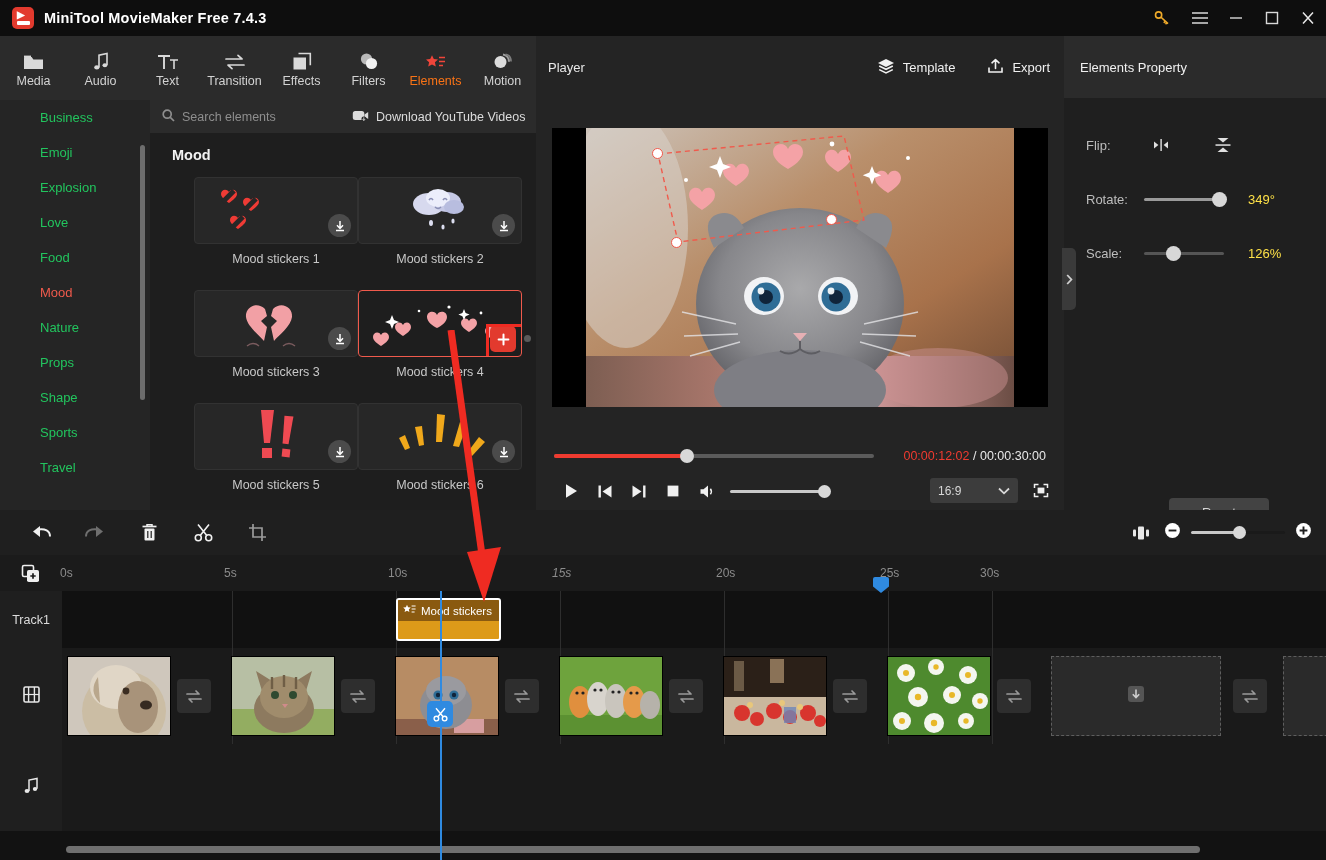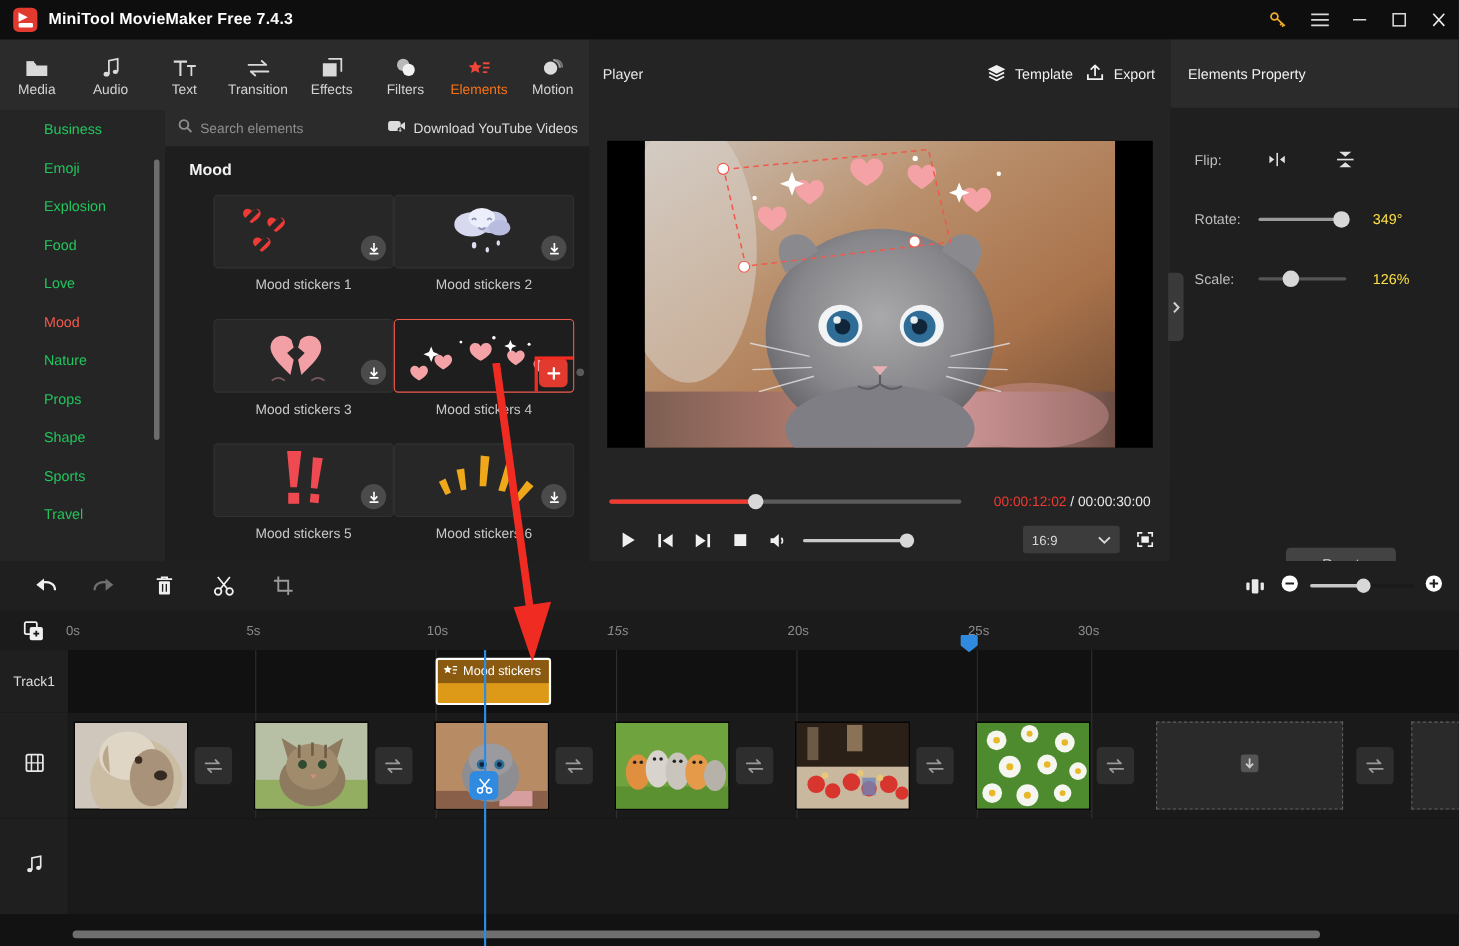--- a/index.html
+++ b/index.html
@@ -86,21 +86,21 @@
   .cap { margin-top:8px; text-align:center; font-size:12.5px; color:#c8c8c8; }
   .grid-dot { position:absolute; right:5px; top:178px; width:7px; height:7px;
               border-radius:50%; background:#5a5a5a; }
 
   
   .player {
     position:absolute; left:536px; top:36px; width:528px; height:474px; background:#242424;
   }
   .player-head { height:62px; display:flex; align-items:center; position:relative; }
   .player-label { margin-left:12px; font-size:13px; color:#e9e9e9; }
-  .ph-actions { position:absolute; right:14px; display:flex; align-items:center; gap:12px;}
+  .ph-actions { position:absolute; right:14px; display:flex; align-items:center; gap:32px;}
   .ph-act { display:flex; align-items:center; gap:8px; cursor:pointer; font-size:13px; color:#f0f0f0;}
   .stage { position:absolute; left:0; top:62px; width:528px; height:338px;
            display:flex; align-items:center; justify-content:center; background:#242424;}
   .canvas { position:relative; width:496px; height:279px; background:#000; overflow:hidden; }
   .videoimg { position:absolute; left:34px; top:0; width:428px; height:279px; overflow:hidden;}
   .vg { position:absolute; inset:0; }
 
   .sel-layer { position:absolute; inset:0; pointer-events:none; }
   .handle { position:absolute; width:11px; height:11px; border-radius:50%;
             background:#fff; border:1.5px solid #f05a4c; }
@@ -315,22 +315,22 @@
           </svg>
       </div>
       <div class="tl">Motion</div>
     </div>
   </div>
 
   <div class="catpanel">
     <div class="cat">Business</div>
     <div class="cat">Emoji</div>
     <div class="cat">Explosion</div>
+    <div class="cat">Love</div>
     <div class="cat">Food</div>
-    <div class="cat">Love</div>
     <div class="cat active">Mood</div>
     <div class="cat">Nature</div>
     <div class="cat">Props</div>
     <div class="cat">Shape</div>
     <div class="cat">Sports</div>
     <div class="cat">Travel</div>
     <div class="cat-scroll"></div>
   </div>
 
   <div class="elempanel">

